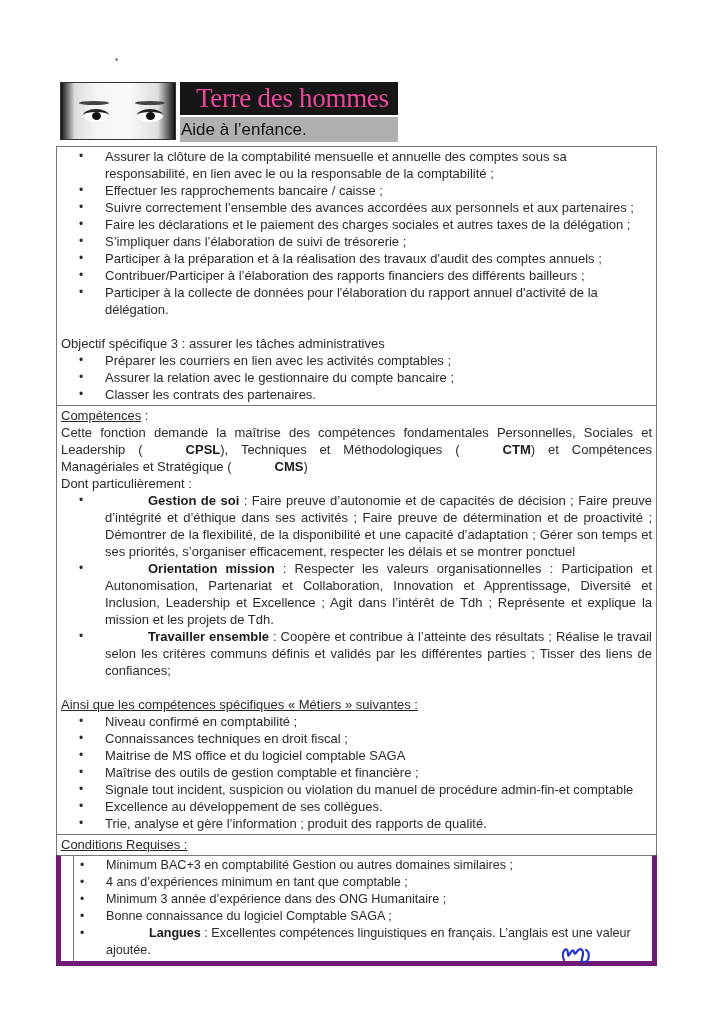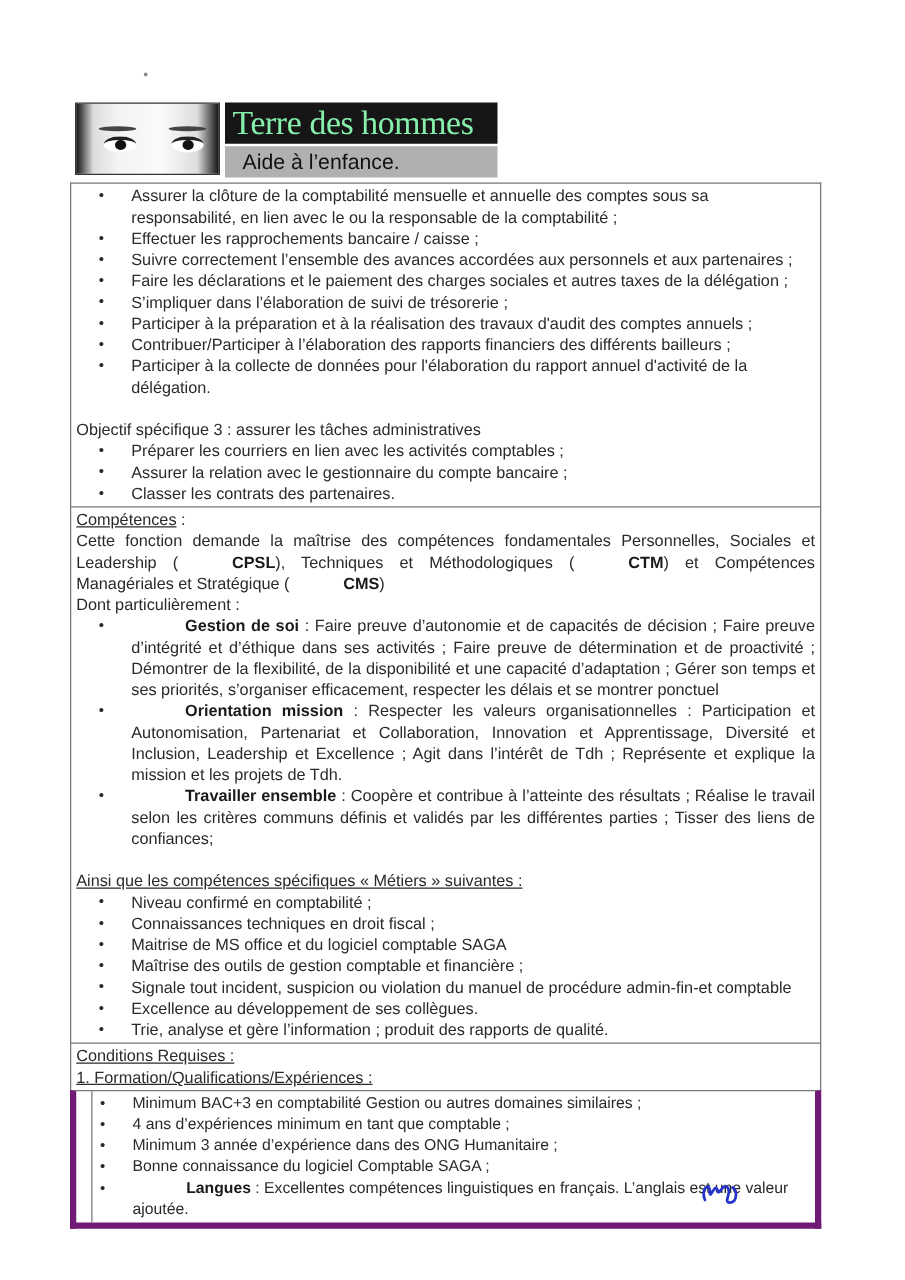--- a/index.html
+++ b/index.html
@@ -14,26 +14,26 @@
       background: linear-gradient(90deg, #111 0%, #ddd 12%, #f4f4f4 30%, #fafafa 60%, #ddd 85%, #111 100%);
       border: 1px solid #333; box-sizing: border-box;
     }
     .eye { position: absolute; top: 26px; width: 26px; height: 10px; border-radius: 50%; background: #fff; border-top: 3px solid #222; }
     .eye::after { content: ""; position: absolute; left: 9px; top: 0px; width: 9px; height: 8px; border-radius: 50%; background: #111; }
     .eye.left { left: 22px; } .eye.right { left: 76px; }
     .brow { position: absolute; top: 18px; width: 30px; height: 4px; border-radius: 50%; background: #444; }
     .brow.left { left: 18px; } .brow.right { left: 74px; }
     .logo-text { flex: 1; display: flex; flex-direction: column; margin-left: 4px; }
     .logo-title {
-      background: #161616; color: #86efac; height: 33px; line-height: 33px;
-      font-family: "Liberation Serif", serif; font-size: 27px; padding-left: 6px; letter-spacing: -0.3px;
+      background: #161616; color: #ec4899; height: 33px; line-height: 33px;
+      font-family: "Liberation Serif", serif; font-size: 27px; padding-left: 16px; letter-spacing: -0.3px;
     }
     .logo-sub {
       background: #b0b0b0; color: #111; height: 25px; line-height: 25px; margin-top: 2px;
-      font-size: 17px; padding-left: 14px;
+      font-size: 17px; padding-left: 1px;
     }
     .doc { position: absolute; left: 56px; top: 146px; width: 601px; }
     .cell { border: 1px solid #777; border-bottom: none; padding: 1px 4px 2px 4px; font-size: 13px; line-height: 17px; }
     .cell:last-child { border-bottom: 1px solid #777; }
     ul { margin: 0; padding: 0 0 0 44px; list-style: none; }
     li { position: relative; }
     li::before { content: "•"; position: absolute; left: -26px; top: 0; font-size: 12px; }
     .justify li, .justify p { text-align: justify; }
     p { margin: 0; }
     .u { text-decoration: underline; }
@@ -102,21 +102,20 @@
       <li>Maitrise de MS office et du logiciel comptable SAGA</li>
       <li>Maîtrise des outils de gestion comptable et financière ;</li>
       <li>Signale tout incident, suspicion ou violation du manuel de procédure admin-fin-et comptable</li>
       <li>Excellence au développement de ses collègues.</li>
       <li>Trie, analyse et gère l’information ; produit des rapports de qualité.</li>
     </ul>
   </div>
 
   <div class="cell" style="border-bottom:none;">
     <p class="u">Conditions Requises :</p>
-    <p class="u">1. Formation/Qualifications/Expériences :</p>
   </div>
   <div class="split">
     <div class="lc"></div>
     <div class="rc">
       <ul>
         <li><span>Minimum BAC+3 en comptabilité Gestion ou autres domaines similaires ;</span></li>
         <li><span>4 ans d’expériences minimum en tant que comptable ;</span></li>
         <li><span>Minimum 3 année d’expérience dans des ONG Humanitaire ;</span></li>
         <li><span>Bonne connaissance du logiciel Comptable SAGA ;</span></li>
         <li><b>Langues</b><span> : Excellentes compétences linguistiques en français. L’anglais est une valeur ajoutée.</span></li>

